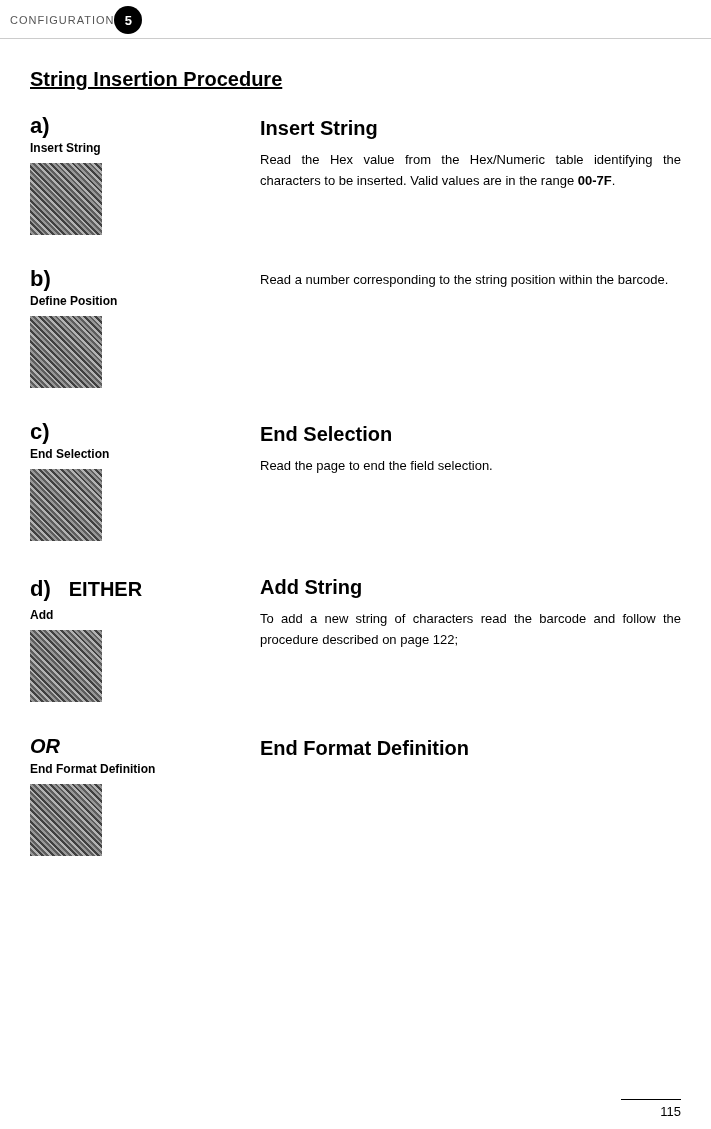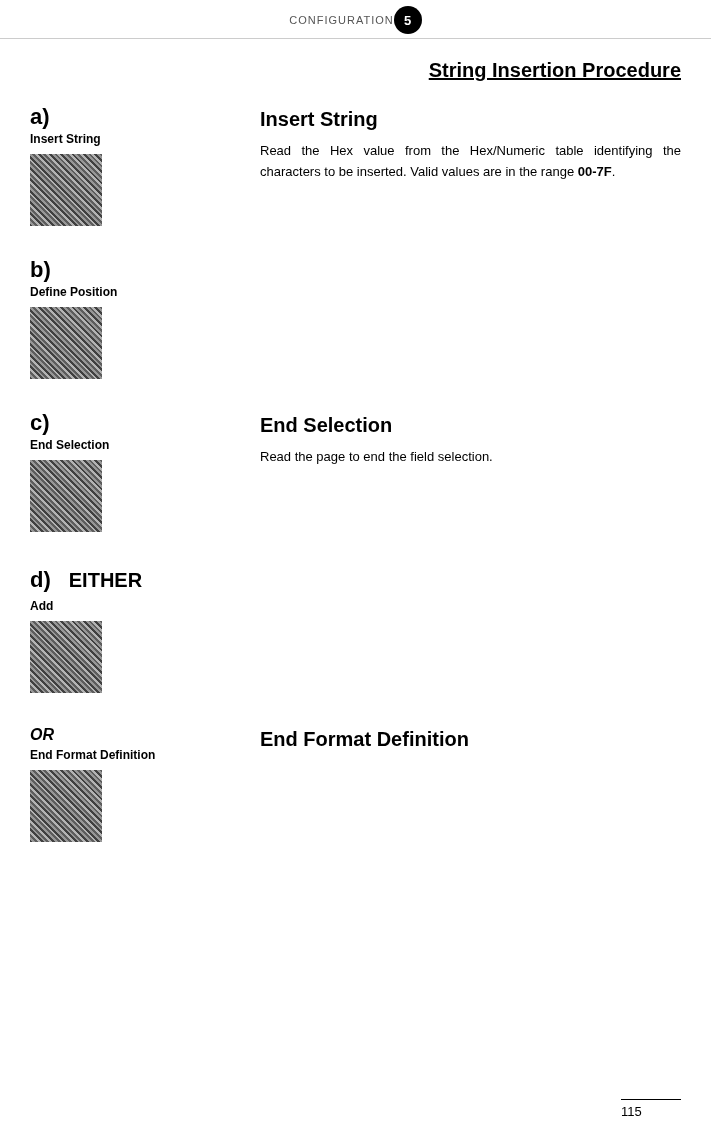--- a/index.html
+++ b/index.html
@@ -9,21 +9,21 @@
       font-family: Arial, Helvetica, sans-serif;
       font-size: 13px;
       background: #fff;
       color: #000;
       position: relative;
     }
 
     
     .header {
       display: flex;
-      justify-content: center;
+      justify-content: flex-start;
       align-items: center;
       padding: 6px 10px 4px 10px;
       border-bottom: 1px solid #ccc;
     }
     .header-title {
       font-size: 11px;
       letter-spacing: 1px;
       color: #555;
       text-transform: uppercase;
     }
@@ -39,26 +39,26 @@
       align-items: center;
       justify-content: center;
     }
 
     
     .content {
       padding: 10px 30px 40px 30px;
     }
 
     .page-title {
-      text-align: right;
+      text-align: left;
       font-size: 20px;
       font-weight: bold;
       text-decoration: underline;
       margin-bottom: 24px;
-      margin-top: 10px;
+      margin-top: 19px;
     }
 
     
     .section {
       display: flex;
       flex-direction: row;
       margin-bottom: 30px;
     }
 
     .section-left {
@@ -81,21 +81,21 @@
       margin-top: 4px;
     }
 
     .section-either {
       font-size: 20px;
       font-weight: bold;
       margin-top: 4px;
     }
 
     .section-or {
-      font-size: 16px;
+      font-size: 20px;
       font-weight: bold;
       font-style: italic;
       margin-bottom: 4px;
     }
 
     
     .barcode {
       width: 72px;
       height: 72px;
       background: #888;
@@ -141,20 +141,21 @@
     
     .footer {
       position: absolute;
       bottom: 10px;
       right: 30px;
       font-size: 13px;
       color: #000;
       border-top: 1px solid #000;
       padding-top: 4px;
       width: 60px;
+      text-align: right;
     }
 
     
     .section-d-left-top {
       display: flex;
       align-items: baseline;
       gap: 18px;
     }
   </style>
 </head>
@@ -183,20 +184,21 @@
     </div>
   </div>
 
   <div class="section">
     <div class="section-left">
       <div class="section-letter">b)</div>
       <div class="section-sub-label">Define Position</div>
       <div class="barcode"><div class="barcode-inner"></div></div>
     </div>
     <div class="section-right">
+      <div class="section-text">Read a number corresponding to the string position within the barcode.</div>
     </div>
   </div>
 
   <div class="section">
     <div class="section-left">
       <div class="section-letter">c)</div>
       <div class="section-sub-label">End Selection</div>
       <div class="barcode"><div class="barcode-inner"></div></div>
     </div>
     <div class="section-right">
@@ -207,20 +209,24 @@
 
   <div class="section">
     <div class="section-left">
       <div class="section-d-left-top">
         <div class="section-letter">d)</div>
         <div class="section-either">EITHER</div>
       </div>
       <div class="section-sub-label">Add</div>
       <div class="barcode"><div class="barcode-inner"></div></div>
     </div>
+    <div class="section-right">
+      <div class="section-heading">Add String</div>
+      <div class="section-text">To add a new string of characters read the barcode and follow the procedure described on page 122;</div>
+    </div>
   </div>
 
   <div class="section">
     <div class="section-left">
       <div class="section-or">OR</div>
       <div class="section-sub-label">End Format Definition</div>
       <div class="barcode"><div class="barcode-inner"></div></div>
     </div>
     <div class="section-right">
       <div class="section-heading">End Format Definition</div>

